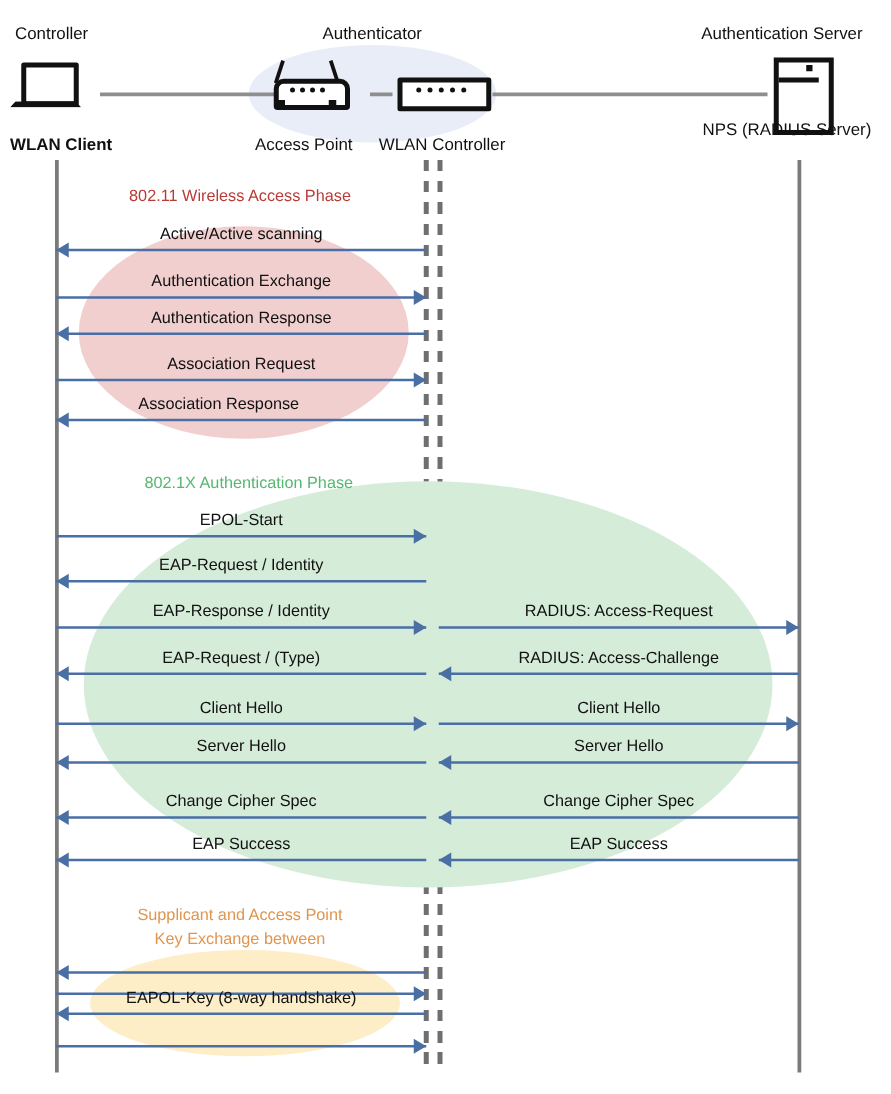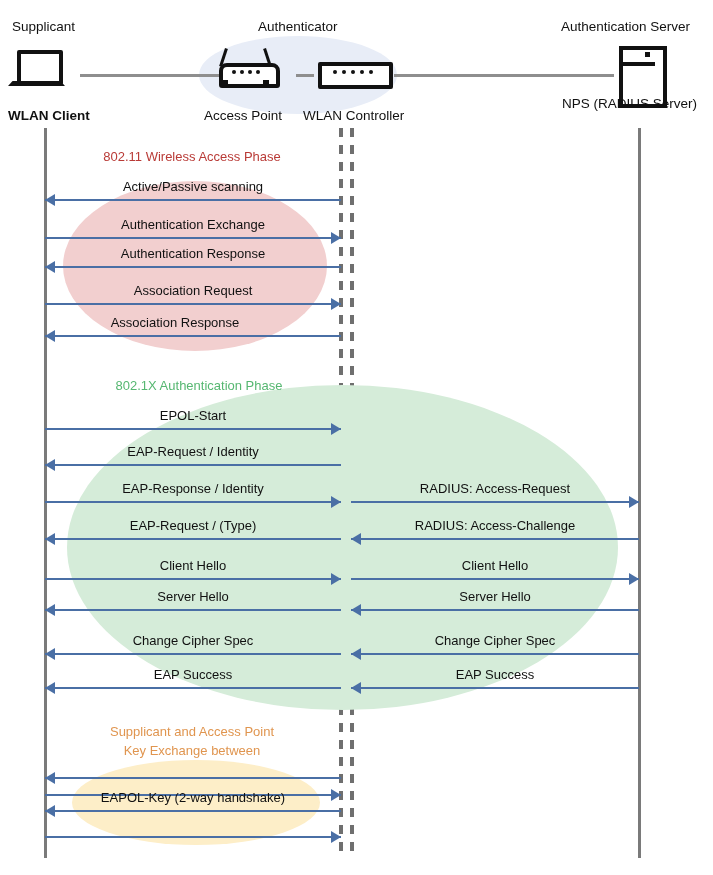--- a/index.html
+++ b/index.html
@@ -62,21 +62,21 @@
 <body>
 
 <div id="stage">
 
   <div class="authblob"></div>
 
   <div class="hline" style="left:80px;top:74px;width:140px;"></div>
   <div class="hline" style="left:296px;top:74px;width:18px;"></div>
   <div class="hline" style="left:394px;top:74px;width:220px;"></div>
 
-  <div class="actor-title" style="left:12px;top:19px;">Supplicant</div>
+  <div class="actor-title" style="left:12px;top:19px;">Controller</div>
   <div>
     <div class="laptop-screen" style="left:17px;top:50px;width:38px;height:27px;"></div>
     <div class="laptop-base" style="left:8px;top:81px;width:57px;height:5px;
          clip-path:polygon(8% 0,92% 0,100% 100%,0 100%);"></div>
   </div>
   <div class="actor-sub" style="left:8px;top:108px;font-weight:bold;">WLAN Client</div>
 
   <div class="actor-title" style="left:258px;top:19px;">Authenticator</div>
   <div>
     <div class="ap-ant" style="left:222px;top:48px;width:3px;height:19px;transform:rotate(18deg);"></div>
@@ -124,21 +124,21 @@
 
   <div class="phase-label" style="left: 192px; top: 722px; color: rgb(224, 149, 79);">
     <div style="color: rgb(224, 149, 79);">Supplicant and Access Point</div>
     <div style="color: rgb(224, 149, 79);">Key Exchange between</div>
   </div>
 
   <div id="msglayer">
       <div>
         <div class="msg" style="left: 45px; top: 199px; width: 296px; background: rgb(74, 111, 165);"></div>
         <div class="arrowhead arr-l" style="top: 194px; left: 45px;"></div>
-        <div class="msg-label" style="left: 193px; top: 179px;">Active/Passive scanning</div>
+        <div class="msg-label" style="left: 193px; top: 179px;">Active/Active scanning</div>
       </div>
       <div>
         <div class="msg" style="left: 45px; top: 237px; width: 296px; background: rgb(74, 111, 165);"></div>
         <div class="arrowhead arr-r" style="top: 232px; left: 331px;"></div>
         <div class="msg-label" style="left: 193px; top: 217px;">Authentication Exchange</div>
       </div>
       <div>
         <div class="msg" style="left: 45px; top: 266px; width: 296px; background: rgb(74, 111, 165);"></div>
         <div class="arrowhead arr-l" style="top: 261px; left: 45px;"></div>
         <div class="msg-label" style="left: 193px; top: 246px;">Authentication Response</div>
@@ -227,21 +227,21 @@
         <div class="msg" style="left: 45px; top: 777px; width: 296px; background: rgb(74, 111, 165);"></div>
         <div class="arrowhead arr-l" style="top: 772px; left: 45px;"></div>
       </div>
       <div>
         <div class="msg" style="left: 45px; top: 794px; width: 296px; background: rgb(74, 111, 165);"></div>
         <div class="arrowhead arr-r" style="top: 789px; left: 331px;"></div>
       </div>
       <div>
         <div class="msg" style="left: 45px; top: 810px; width: 296px; background: rgb(74, 111, 165);"></div>
         <div class="arrowhead arr-l" style="top: 805px; left: 45px;"></div>
-        <div class="msg-label" style="left: 193px; top: 790px;">EAPOL-Key (2-way handshake)</div>
+        <div class="msg-label" style="left: 193px; top: 790px;">EAPOL-Key (8-way handshake)</div>
       </div>
       <div>
         <div class="msg" style="left: 45px; top: 836px; width: 296px; background: rgb(74, 111, 165);"></div>
         <div class="arrowhead arr-r" style="top: 831px; left: 331px;"></div>
       </div>
     </div>
 
 </div>
 
 </body></html>

